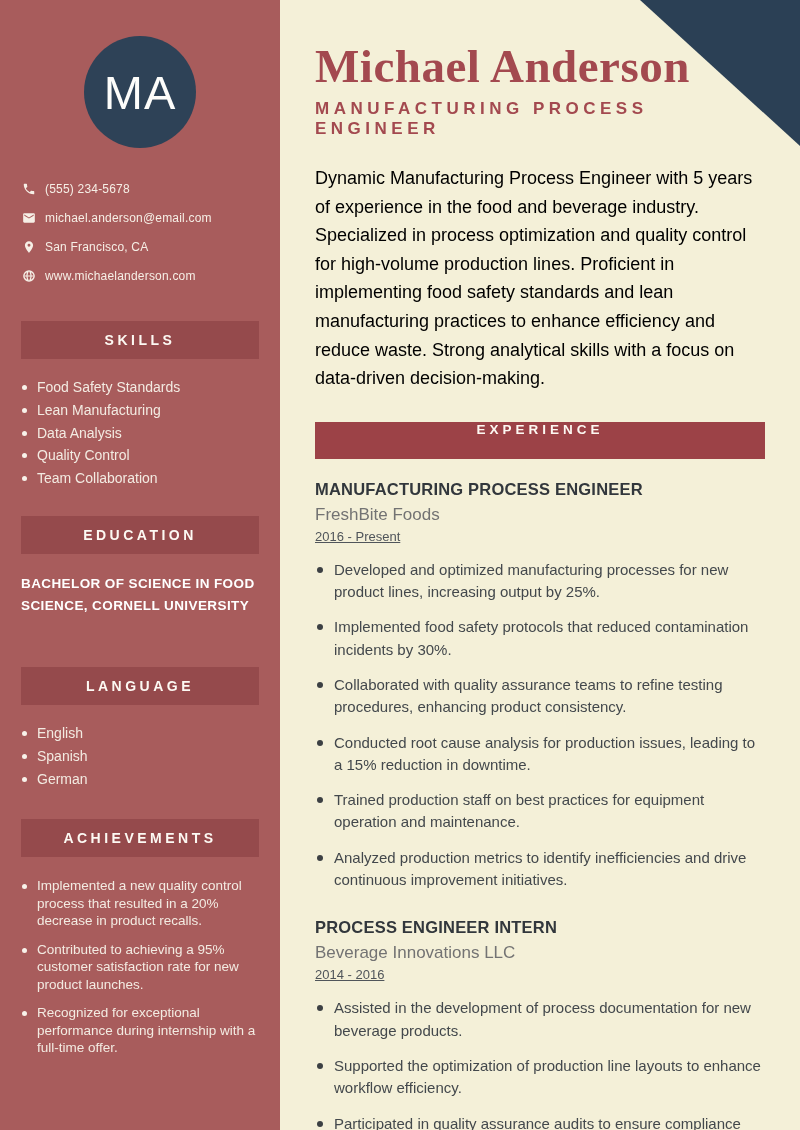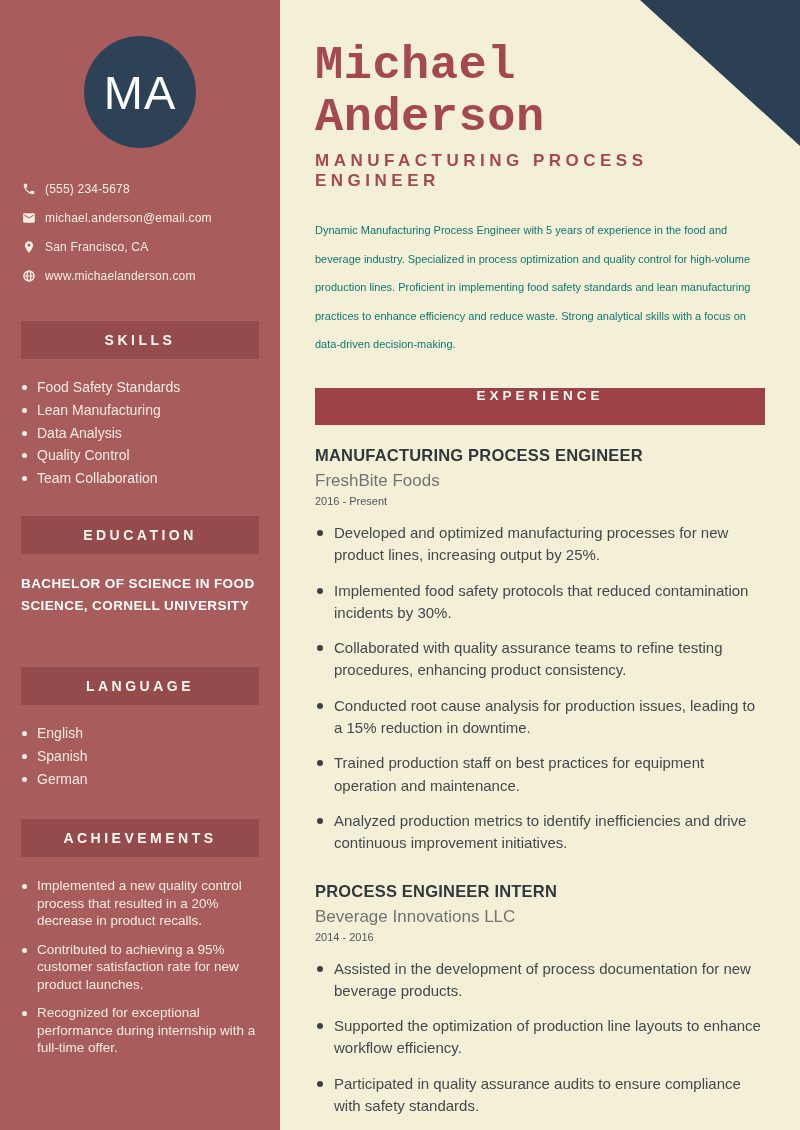--- a/index.html
+++ b/index.html
@@ -99,39 +99,39 @@
     padding: 40px 35px 0 35px;
   }
   .corner-triangle {
     position: absolute;
     top: 0; right: 0;
     width: 160px; height: 146px;
     background: #2b4055;
     clip-path: polygon(0 0, 100% 0, 100% 100%);
   }
   .name {
-    font-family: Liberation Mono, monospace;
+    font-family: Liberation Serif, serif;
     font-weight: bold;
     font-size: 47px;
     line-height: 52px;
     color: #a3494f;
     letter-spacing: 0.5px;
   }
   .role {
     margin-top: 7px;
     font-size: 17px;
     font-weight: bold;
     color: #a3494f;
     letter-spacing: 4.5px;
   }
   .summary {
     margin-top: 25px;
-    font-size: 11px;
+    font-size: 18px;
     line-height: 28.6px;
-    color: #0f766e;
+    color: #000000;
   }
   .exp-banner {
     margin-top: 29px;
     height: 37px;
     background: #9c4247;
     display: flex; align-items: flex-start; justify-content: center;
     color: #fdf8f2;
     font-size: 13.5px;
     font-weight: bold;
     letter-spacing: 4px;
@@ -144,22 +144,23 @@
     color: #32373c;
     letter-spacing: 0.2px;
   }
   .job-company {
     margin-top: 6px;
     font-size: 17px;
     color: #737373;
   }
   .job-dates {
     margin-top: 4px;
-    font-size: 11px;
+    font-size: 13px;
     color: #50555a;
+    text-decoration: underline;
   }
   ul.job-bullets { list-style: none; margin-top: 15px; }
   ul.job-bullets li {
     position: relative;
     padding-left: 19px;
     font-size: 15px;
     line-height: 22.3px;
     color: #43484c;
     margin-bottom: 13px;
   }

